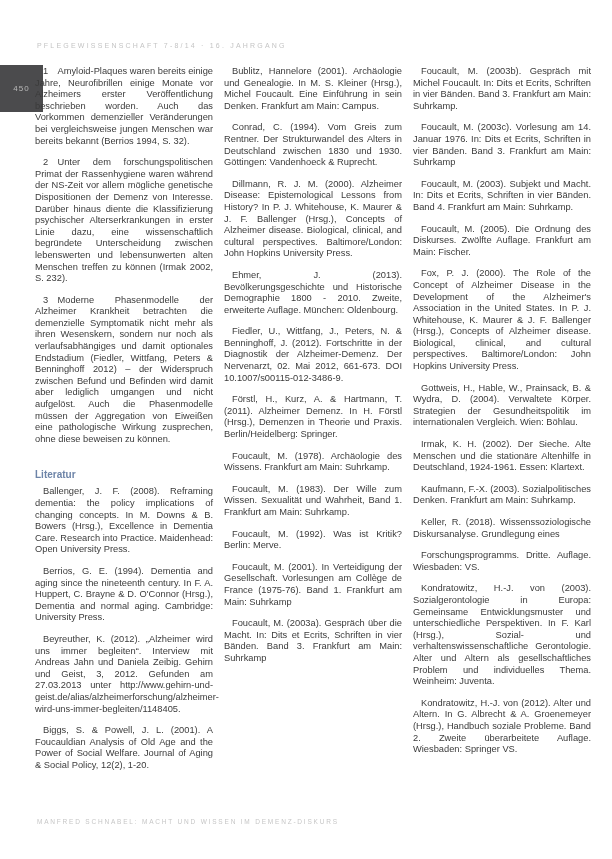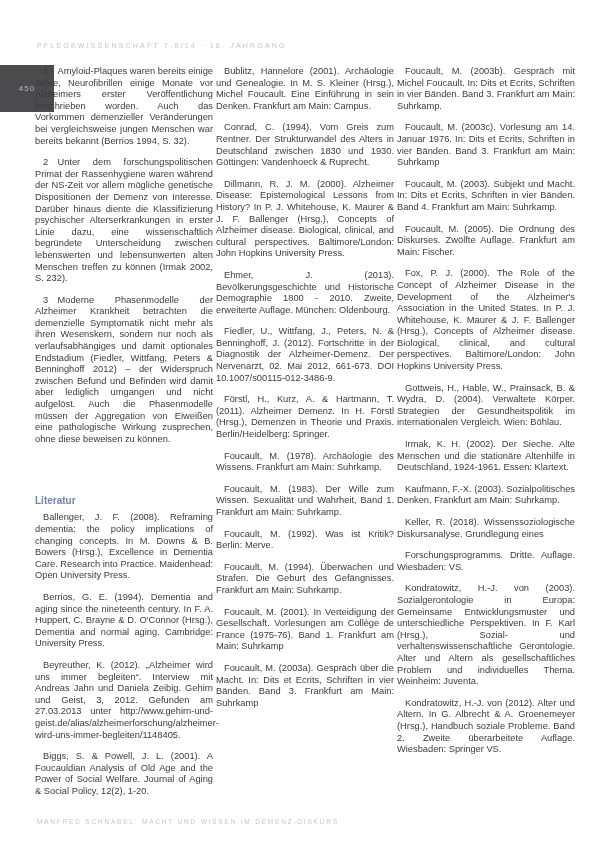--- a/index.html
+++ b/index.html
@@ -19,51 +19,51 @@
     font-size: 7px;
     letter-spacing: 2.2px;
     color: #c4c4c4;
     text-transform: uppercase;
     white-space: nowrap;
   }
   .badge {
     position: absolute;
     top: 65px;
     left: 0;
-    width: 54px;
+    width: 43px;
     height: 47px;
     background: #4b4b4d;
     display: flex;
     align-items: center;
     justify-content: center;
   }
   .badge span {
     color: #b9b9b9;
     font-size: 8px;
     letter-spacing: 1px;
   }
   .columns {
     position: absolute;
     top: 66px;
     left: 35px;
     display: flex;
-    gap: 3px;
+    gap: 11px;
   }
   .col {
     width: 178px;
     flex: none;
   }
   .para {
     margin: 0 0 10px 0;
     font-size: 9.3px;
     line-height: 11.6px;
     text-align: justify;
     text-indent: 8px;
   }
-  .lit-block { margin-top: 50px; }
+  .lit-block { margin-top: 24px; }
   .lit-heading {
     color: #6d84a8;
     font-size: 10px;
     font-weight: bold;
     margin-bottom: 6px;
   }
   .footer {
     position: absolute;
     top: 818px;
     left: 37px;
@@ -107,21 +107,20 @@
     <div class="col">
         <p class="para ref">Bublitz, Hannelore (2001). Archäologie und Genealogie. In M. S. Kleiner (Hrsg.), Michel Foucault. Eine Einführung in sein Denken. Frankfurt am Main: Campus.</p>
         <p class="para ref">Conrad, C. (1994). Vom Greis zum Rentner. Der Strukturwandel des Alters in Deutschland zwischen 1830 und 1930. Göttingen: Vandenhoeck &amp; Ruprecht.</p>
         <p class="para ref">Dillmann, R. J. M. (2000). Alzheimer Disease: Epistemological Lessons from History? In P. J. Whitehouse, K. Maurer &amp; J. F. Ballenger (Hrsg.), Concepts of Alzheimer disease. Biological, clinical, and cultural perspectives. Baltimore/London: John Hopkins University Press.</p>
         <p class="para ref">Ehmer, J. (2013). Bevölkerungsgeschichte und Historische Demographie 1800 - 2010. Zweite, erweiterte Auflage. München: Oldenbourg.</p>
         <p class="para ref">Fiedler, U., Wittfang, J., Peters, N. &amp; Benninghoff, J. (2012). Fortschritte in der Diagnostik der Alzheimer-Demenz. Der Nervenarzt, 02. Mai 2012, 661-673. DOI 10.1007/s00115-012-3486-9.</p>
         <p class="para ref">Förstl, H., Kurz, A. &amp; Hartmann, T. (2011). Alzheimer Demenz. In H. Förstl (Hrsg.), Demenzen in Theorie und Praxis. Berlin/Heidelberg: Springer.</p>
         <p class="para ref">Foucault, M. (1978). Archäologie des Wissens. Frankfurt am Main: Suhrkamp.</p>
         <p class="para ref">Foucault, M. (1983). Der Wille zum Wissen. Sexualität und Wahrheit, Band 1. Frankfurt am Main: Suhrkamp.</p>
         <p class="para ref">Foucault, M. (1992). Was ist Kritik? Berlin: Merve.</p>
-        <p class="para ref">Foucault, M. (1994). Überwachen und Strafen. Die Geburt des Gefängnisses. Frankfurt am Main: Suhrkamp.</p>
         <p class="para ref">Foucault, M. (2001). In Verteidigung der Gesellschaft. Vorlesungen am Collège de France (1975-76). Band 1. Frankfurt am Main: Suhrkamp</p>
         <p class="para ref">Foucault, M. (2003a). Gespräch über die Macht. In: Dits et Ecrits, Schriften in vier Bänden. Band 3. Frankfurt am Main: Suhrkamp</p>
       </div>
 
     <div class="col">
         <p class="para ref">Foucault, M. (2003b). Gespräch mit Michel Foucault. In: Dits et Ecrits, Schriften in vier Bänden. Band 3. Frankfurt am Main: Suhrkamp.</p>
         <p class="para ref">Foucault, M. (2003c). Vorlesung am 14. Januar 1976. In: Dits et Ecrits, Schriften in vier Bänden. Band 3. Frankfurt am Main: Suhrkamp</p>
         <p class="para ref">Foucault, M. (2003). Subjekt und Macht. In: Dits et Ecrits, Schriften in vier Bänden. Band 4. Frankfurt am Main: Suhrkamp.</p>
         <p class="para ref">Foucault, M. (2005). Die Ordnung des Diskurses. Zwölfte Auflage. Frankfurt am Main: Fischer.</p>
         <p class="para ref">Fox, P. J. (2000). The Role of the Concept of Alzheimer Disease in the Development of the Alzheimer's Association in the United States. In P. J. Whitehouse, K. Maurer &amp; J. F. Ballenger (Hrsg.), Concepts of Alzheimer disease. Biological, clinical, and cultural perspectives. Baltimore/London: John Hopkins University Press.</p>

